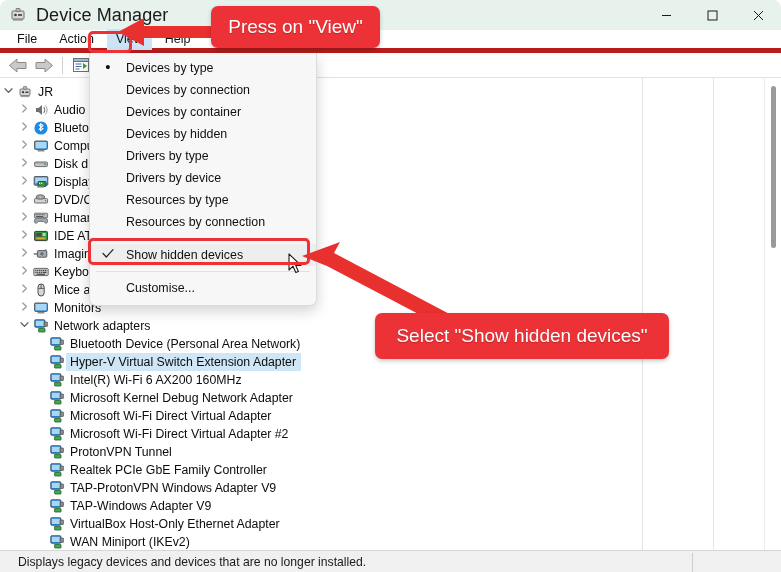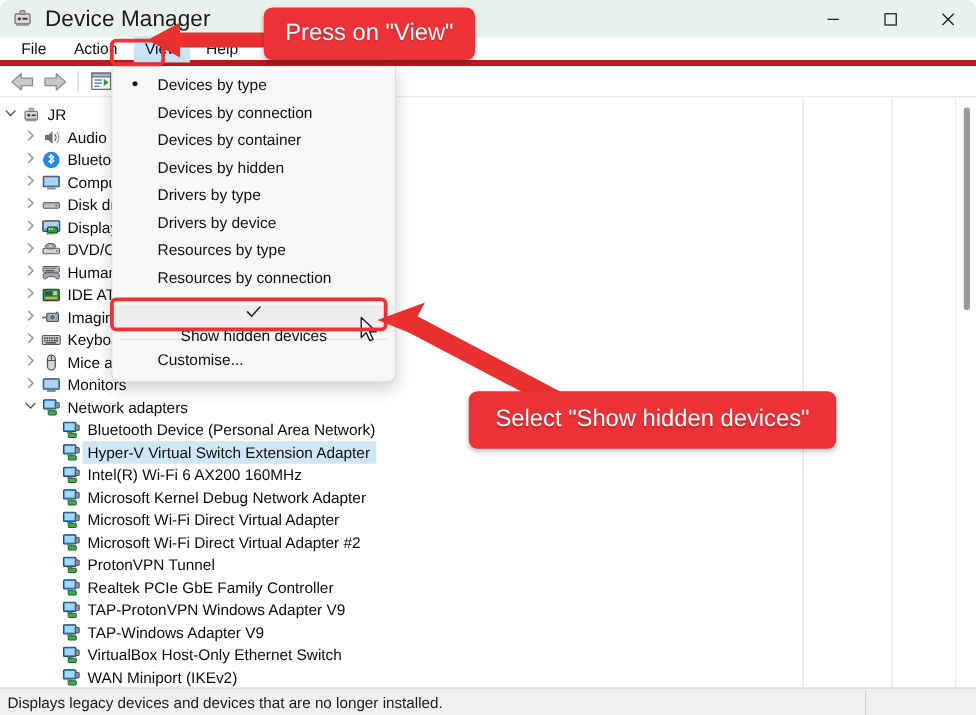--- a/index.html
+++ b/index.html
@@ -127,21 +127,21 @@
 
   
   .statusbar {
     position: absolute; left: 0; bottom: 0;
     width: 781px; height: 22px;
     background: #f0f0f0;
     border-top: 1px solid #d6d6d6;
     display: flex; align-items: center;
     font-size: 12.2px; color: #1a1a1a;
   }
-  .status-text { padding-left: 6px; }
+  .status-text { padding-left: 18px; }
   .status-div {
     position: absolute; left: 692px; top: 2px;
     width: 1px; height: 19px; background: #cfcfcf;
   }
 
   
   .dropdown {
     position: absolute; left: 89px; top: 53px;
     width: 228px;
     background: #f7f7f7;
@@ -161,21 +161,21 @@
   }
   .dd-mark {
     width: 36px; min-width: 36px; text-align: center;
     font-size: 12px; color: #111;
   }
   .dd-mark .bullet { font-size: 15px; line-height: 12px; }
   .dd-label { line-height: 22px; }
   .dd-sep {
     height: 1px; background: #e0e0e0; margin: 5px 6px;
   }
-  .dd-item.hl { background: #eeeeee; flex-direction: column; }
+  .dd-item.hl { background: #eeeeee; }
 
   
   .ann { position: absolute; z-index: 60; }
   .callout {
     background: #ed3237;
     color: #ffffff;
     border-radius: 7px;
     font-size: 19px;
     display: flex; align-items: center; justify-content: center;
     box-shadow: 0 2px 4px rgba(0,0,0,.22);
@@ -639,21 +639,21 @@
             <span class="chev"></span>
             <span class="ico">
               <svg width="16" height="16" viewBox="0 0 16 16">
                 <rect x="1.8" y="1.8" width="10" height="7.4" rx=".8" fill="#2f8fd8" stroke="#2a4a66" stroke-width=".9"></rect>
                 <rect x="2.8" y="2.8" width="8" height="5.2" fill="#a9d6f5"></rect>
                 <rect x="4.6" y="9.4" width="4.4" height="1.1" fill="#7a7a7a"></rect>
                 <rect x="5.6" y="10.6" width="6.4" height="3.4" rx=".5" fill="#3fae4a" stroke="#1f5a26" stroke-width=".8"></rect>
                 <rect x="11.2" y="4" width="3.2" height="4.4" rx=".4" fill="#8f8f8f" stroke="#4a4a4a" stroke-width=".7"></rect>
               </svg>
             </span>
-            <span class="lbl">VirtualBox Host-Only Ethernet Switch</span>
+            <span class="lbl">VirtualBox Host-Only Ethernet Adapter</span>
           </div>
           <div class="row">
             <span class="spacer16"></span>
             <span class="spacer16"></span>
             <span class="chev"></span>
             <span class="ico">
               <svg width="16" height="16" viewBox="0 0 16 16">
                 <rect x="1.8" y="1.8" width="10" height="7.4" rx=".8" fill="#2f8fd8" stroke="#2a4a66" stroke-width=".9"></rect>
                 <rect x="2.8" y="2.8" width="8" height="5.2" fill="#a9d6f5"></rect>
                 <rect x="4.6" y="9.4" width="4.4" height="1.1" fill="#7a7a7a"></rect>

